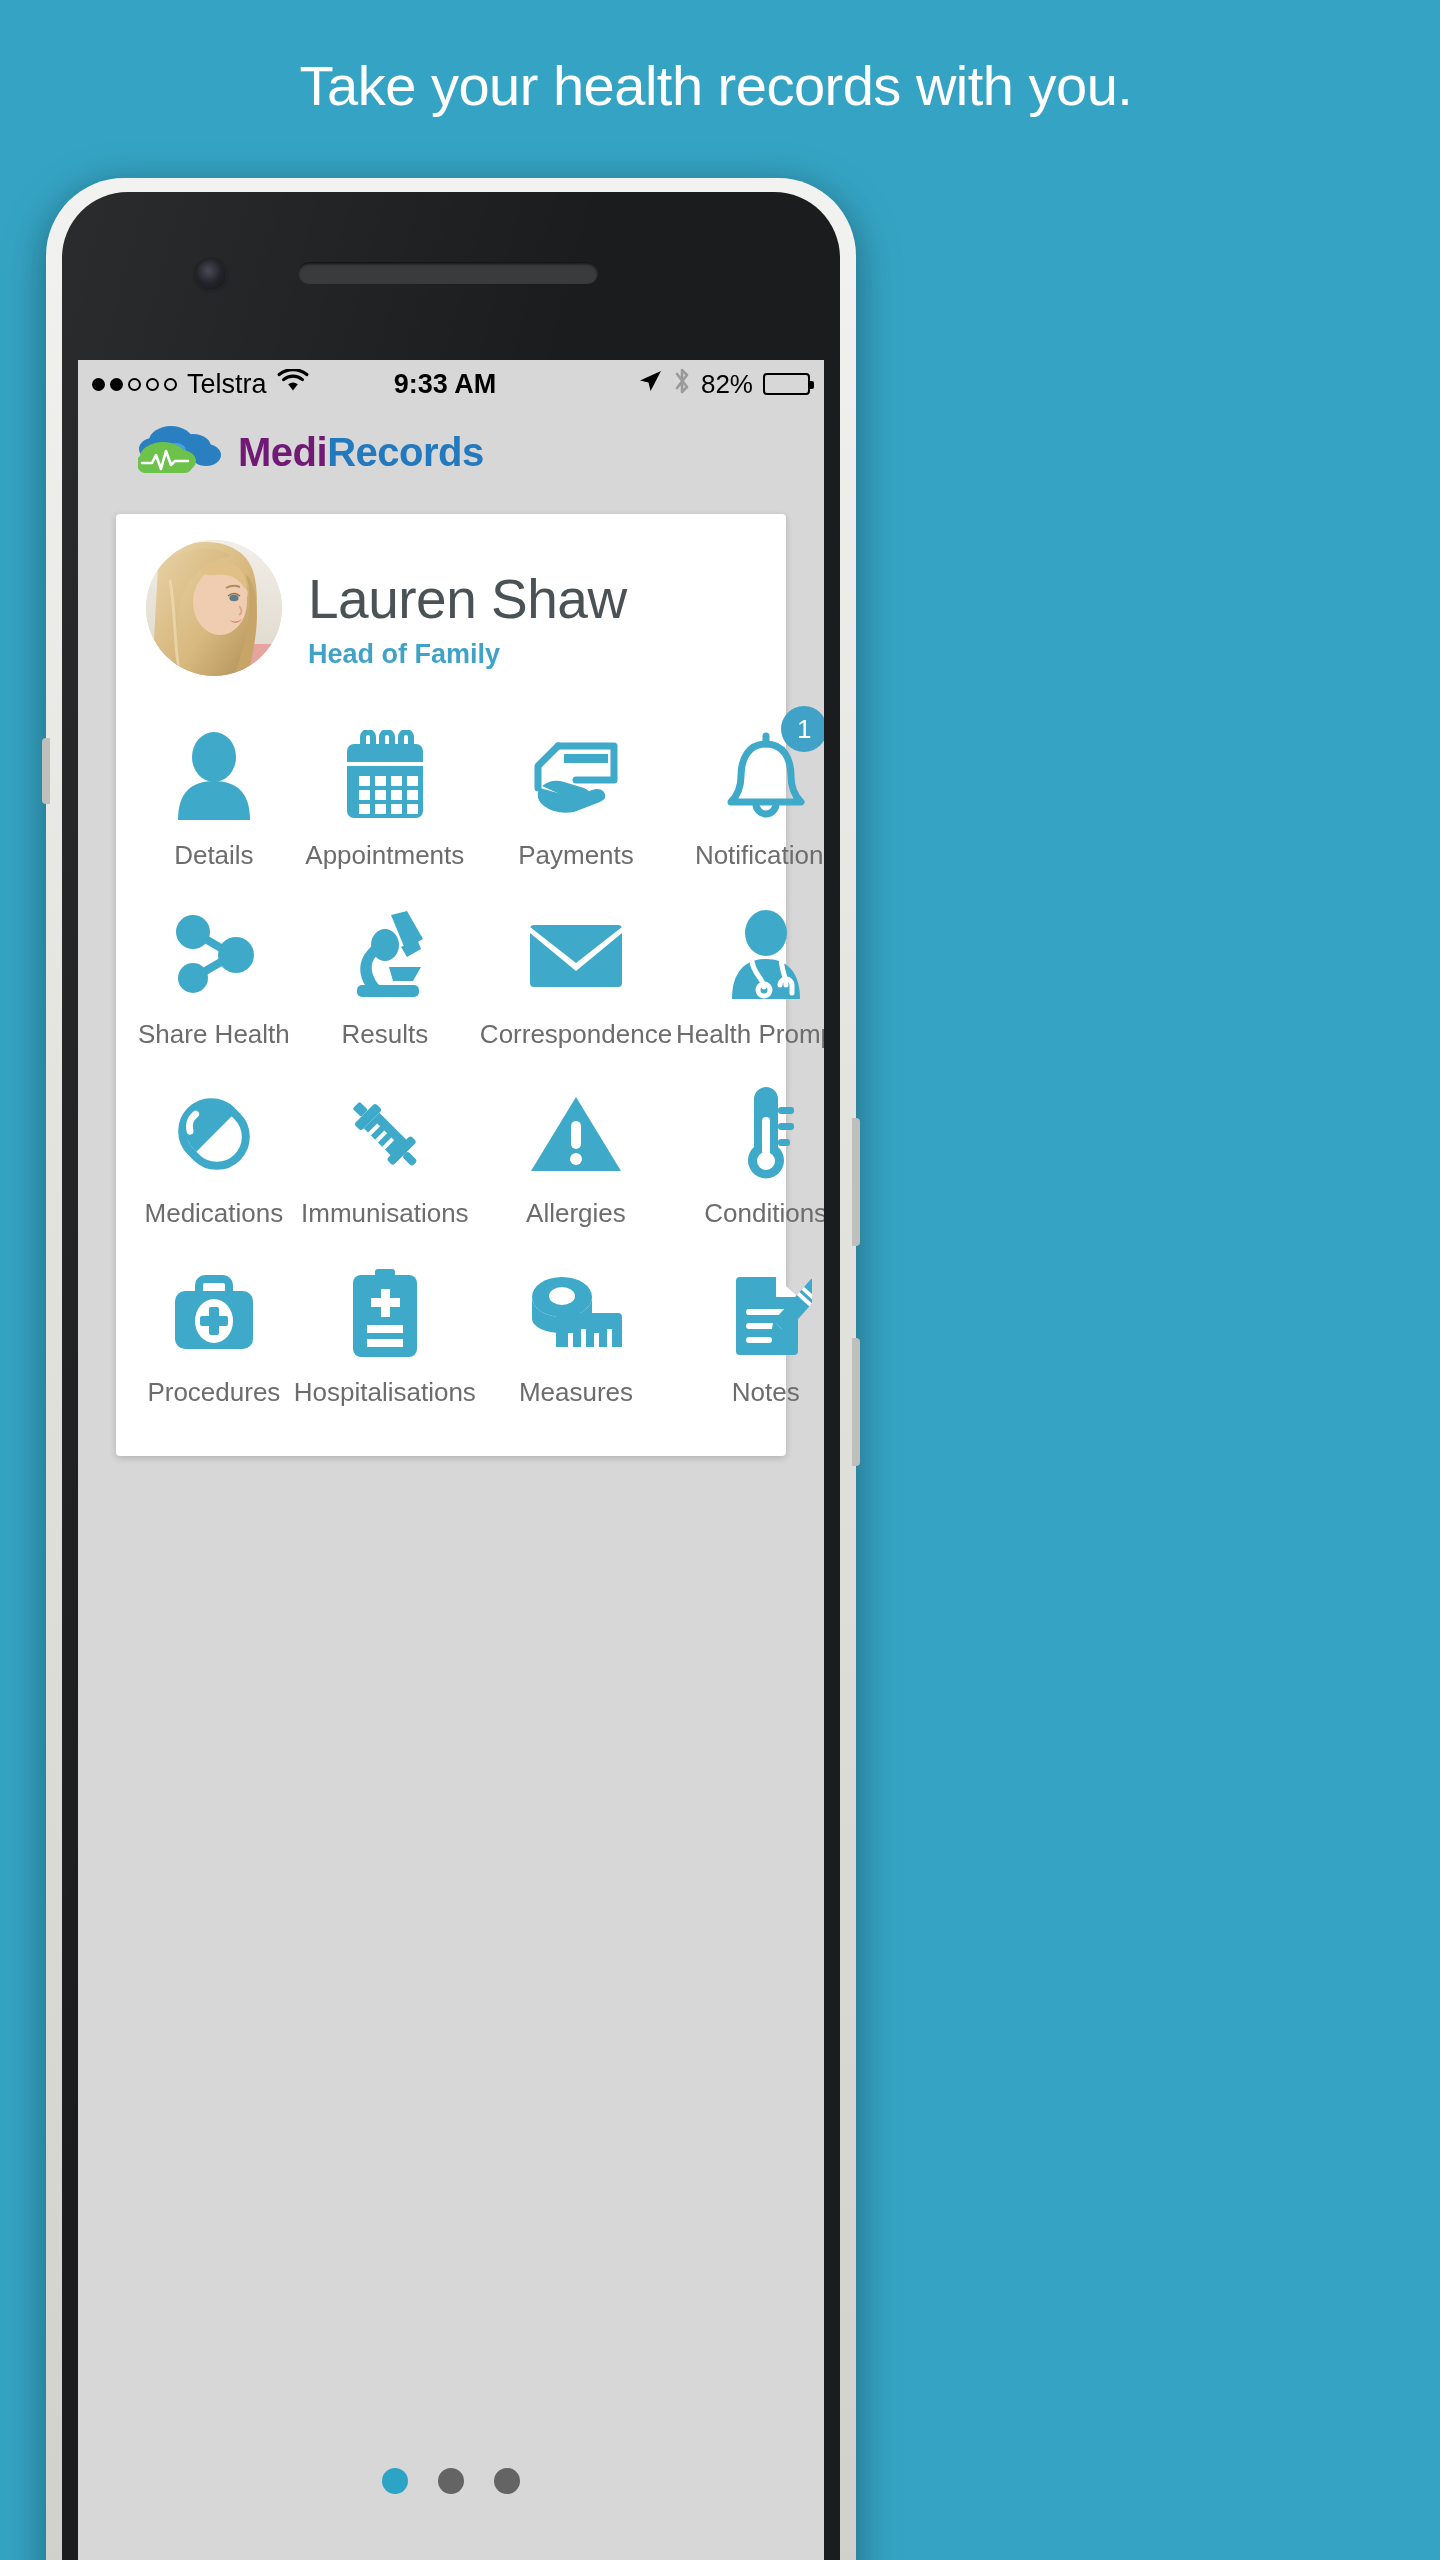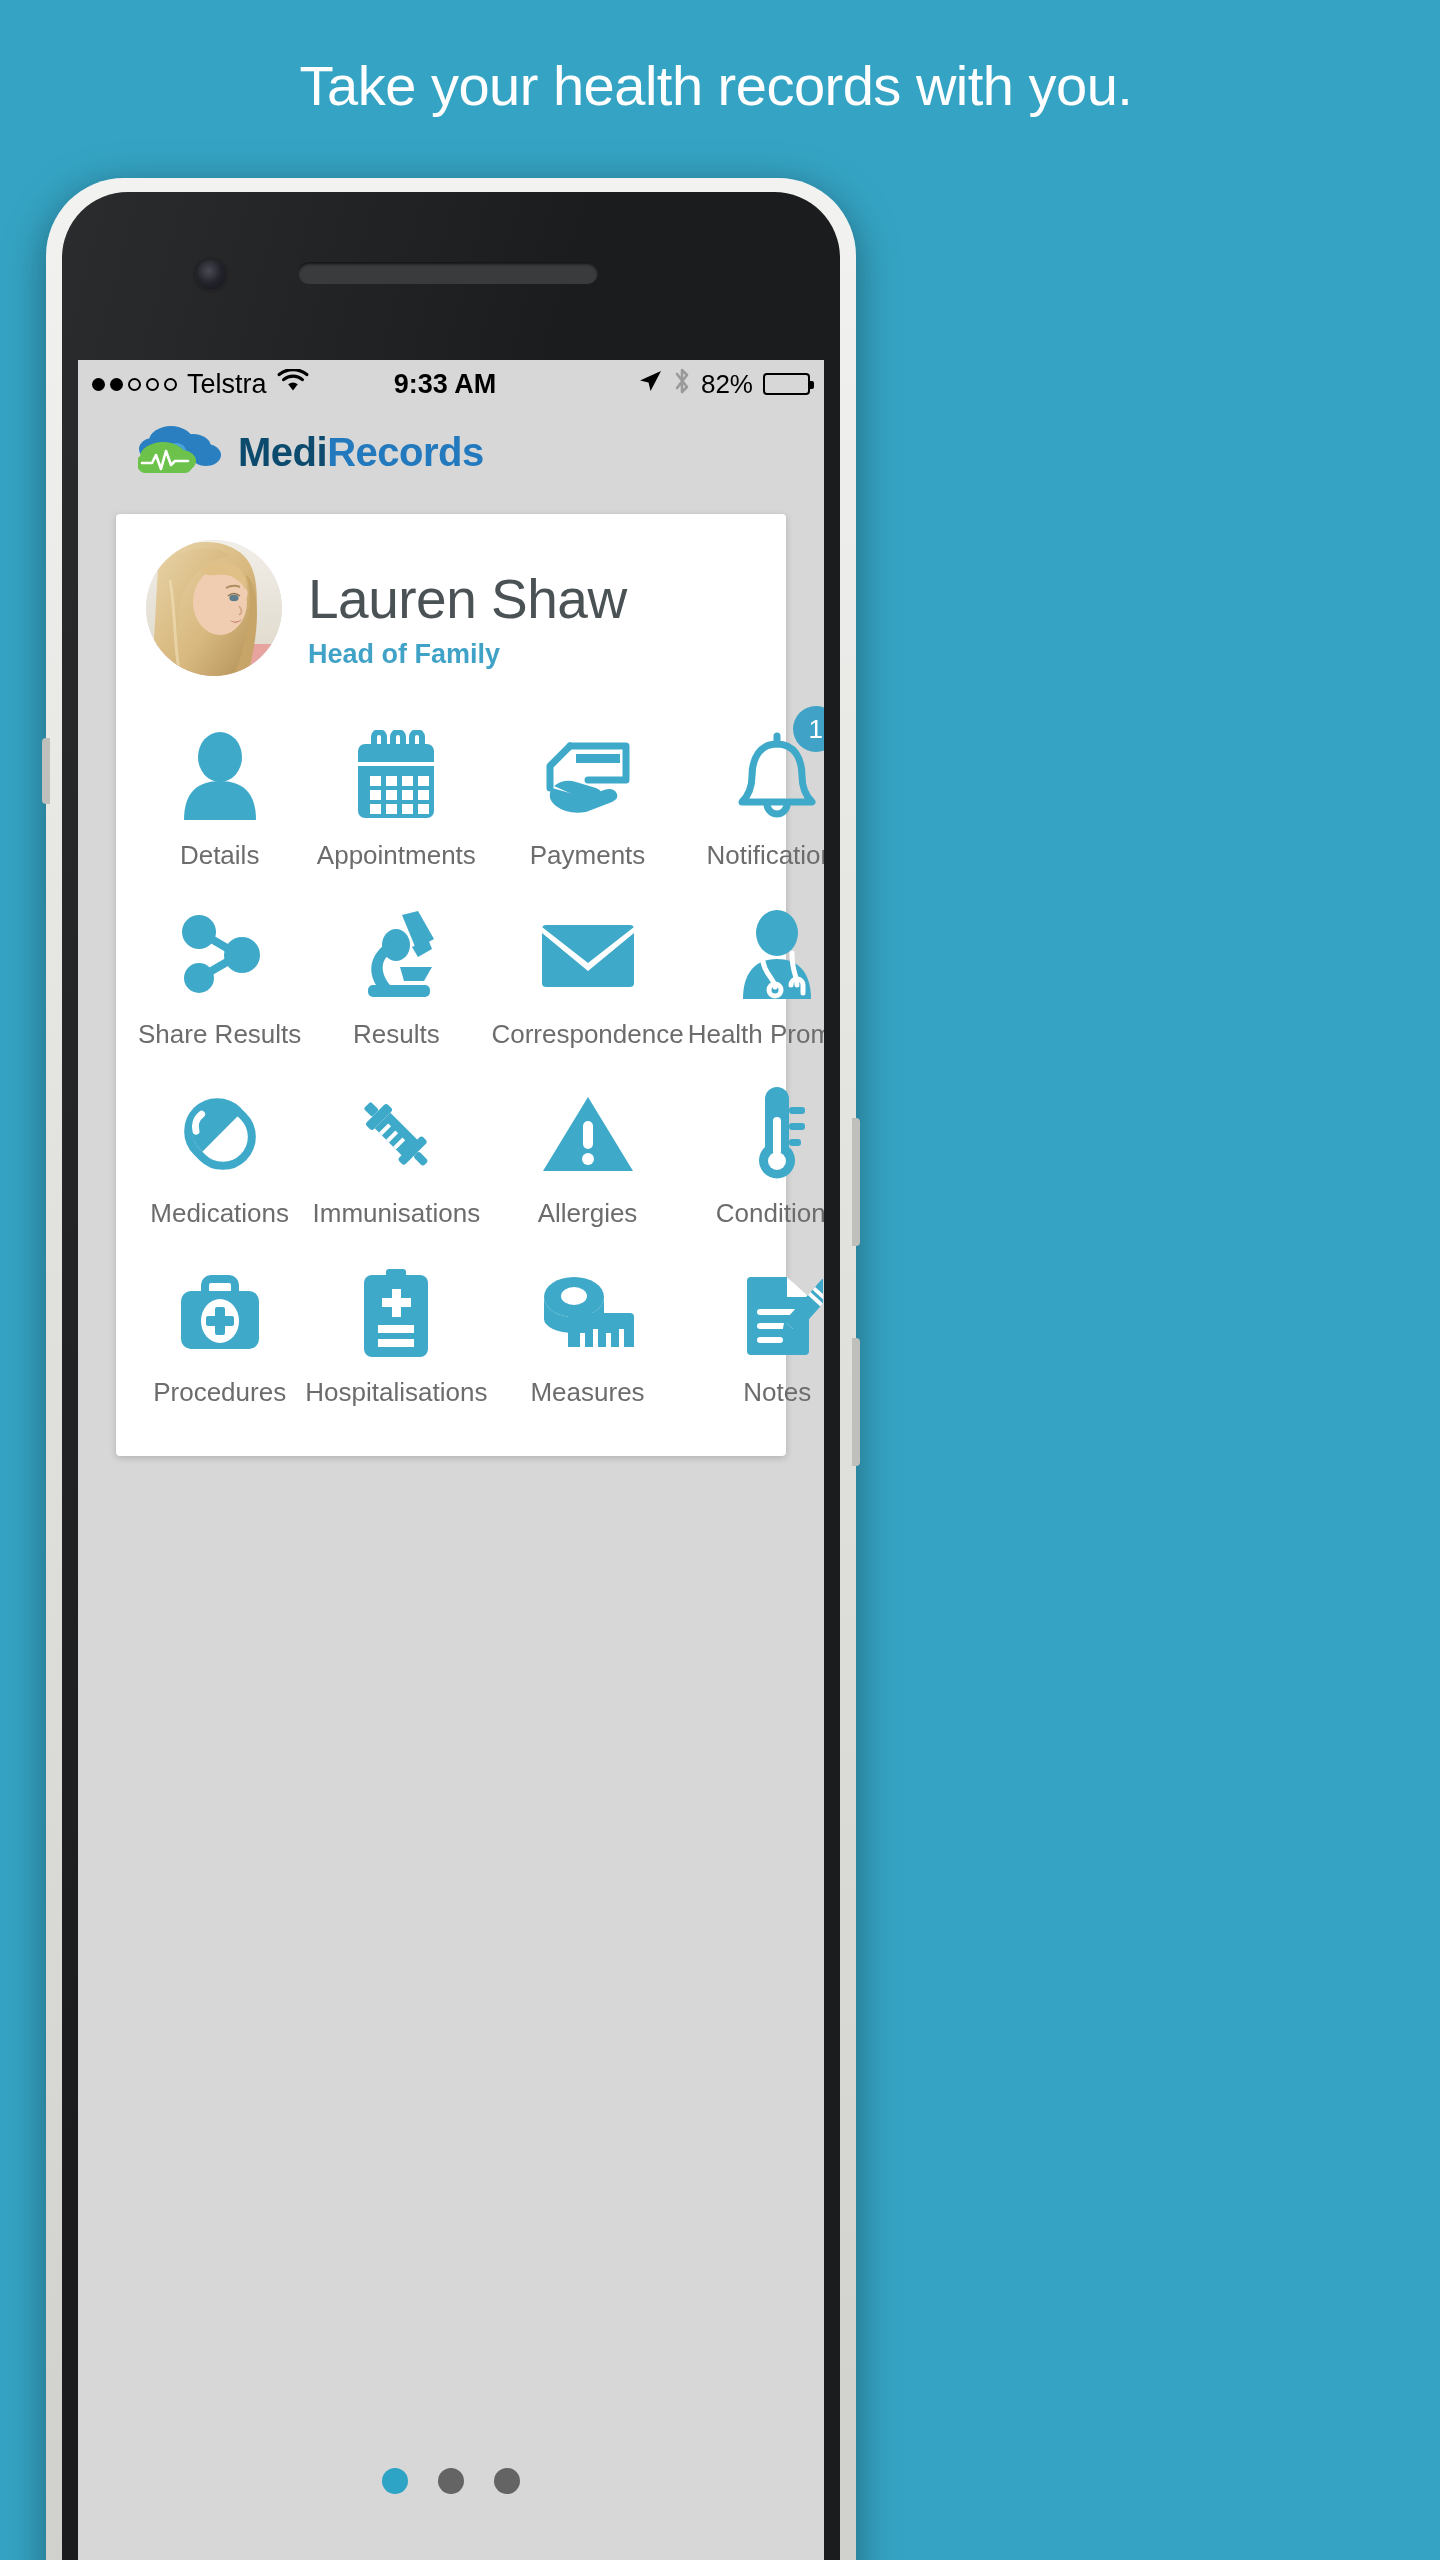--- a/index.html
+++ b/index.html
@@ -118,21 +118,21 @@
 
   
   .app-header {
     height: 88px;
     display: flex; align-items: center;
     padding-left: 60px;
     background: #d7d7d7;
   }
   .logo-row { display:flex; align-items:center; gap: 14px; }
   .logo-text { font-size: 40px; font-weight: 700; letter-spacing: -0.5px; }
-  .logo-medi { color: #0c4a6e; }
+  .logo-medi { color: #701a75; }
   .logo-records { color: #2279bd; }
 
   
   .card {
     margin: 18px 38px 0 38px;
     background: #ffffff;
     border-radius: 4px;
     box-shadow: 0 2px 7px rgba(0,0,0,0.18);
     padding: 26px 20px 34px 20px;
   }
@@ -412,21 +412,21 @@
           <div class="tile">
             <div class="tile-icon">
               <svg width="90" height="88" viewBox="0 0 90 88">
                 <line x1="26" y1="22" x2="64" y2="44" stroke="#3fa9c9" stroke-width="8" stroke-linecap="round"></line>
                 <line x1="26" y1="66" x2="64" y2="44" stroke="#3fa9c9" stroke-width="8" stroke-linecap="round"></line>
                 <ellipse cx="24" cy="21" rx="17" ry="17" fill="#3fa9c9"></ellipse>
                 <ellipse cx="24" cy="67" rx="15" ry="15" fill="#3fa9c9"></ellipse>
                 <ellipse cx="67" cy="44" rx="18" ry="18" fill="#3fa9c9"></ellipse>
               </svg>
             </div>
-            <div class="tile-label">Share Results</div>
+            <div class="tile-label">Share Health</div>
           </div>
 
           <div class="tile">
             <div class="tile-icon">
               <svg width="84" height="92" viewBox="0 0 84 92">
                 <path d="M48 6 L64 2 L80 30 L62 40 Z" fill="#3fa9c9"></path>
                 <path d="M58 38 L74 30 L78 40 L64 48 Z" fill="#3fa9c9"></path>
                 <ellipse cx="42" cy="36" rx="14" ry="16" fill="#3fa9c9"></ellipse>
                 <path d="M30 36 C16 48 14 62 22 76 L36 76 C26 64 26 50 38 44 Z" fill="#3fa9c9"></path>
                 <path d="M46 58 L78 58 L70 72 L50 72 Z" fill="#3fa9c9"></path>

